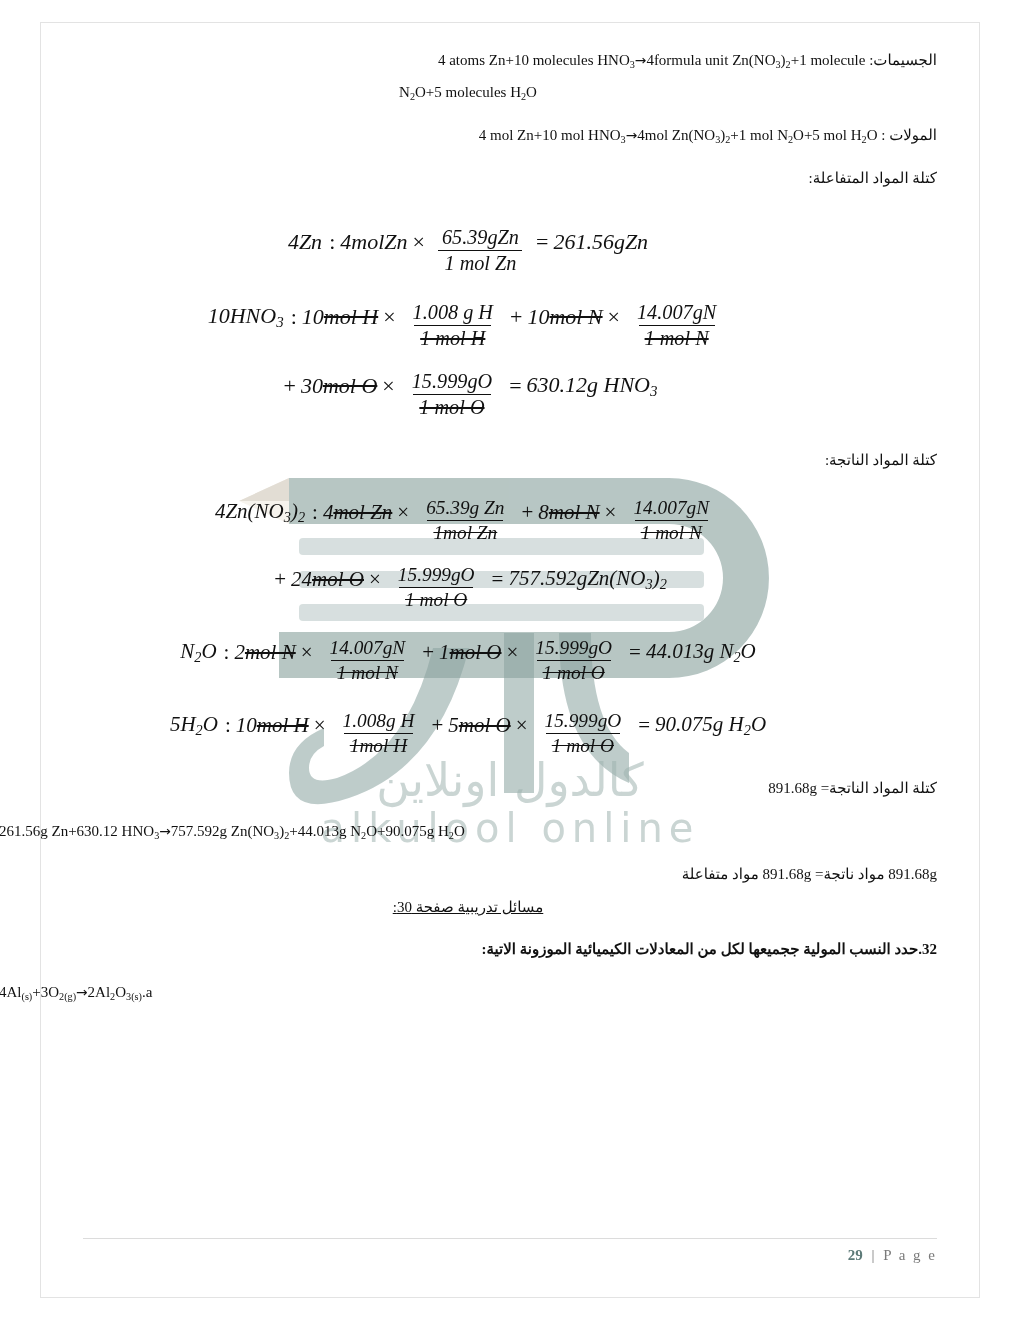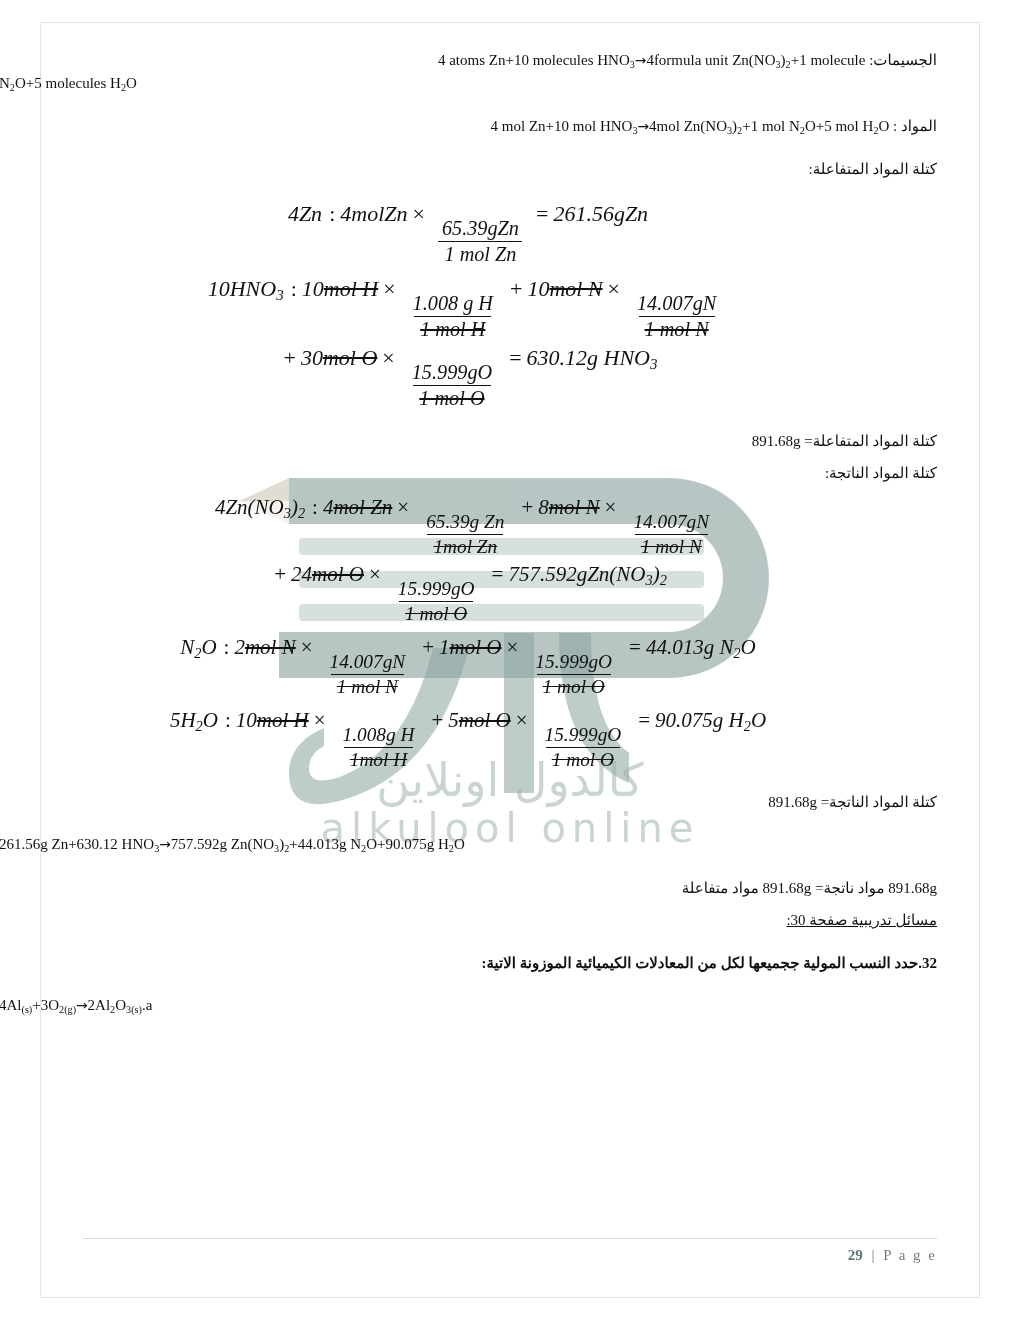--- a/index.html
+++ b/index.html
@@ -41,32 +41,33 @@
     font-size: 15px;
     line-height: 1.5;
     direction: rtl;
     text-align: right;
     white-space: nowrap;
   }
   .line.ltr { direction: ltr; }
   .center { text-align: left; }
   .ar { font-family: "Liberation Serif", serif; }
   .bold { font-weight: bold; }
-  .ul { text-decoration: underline; }
+  .ul { text-decoration: underline; text-align: center; }
 
   sub { font-size: 0.68em; vertical-align: -0.28em; }
   .arrow { font-family: "DejaVu Sans", sans-serif; font-size: 0.92em; }
 
   
   .math {
     font-family: "Liberation Serif", serif;
     font-style: italic;
     font-size: 22px;
     display: flex;
     justify-content: center;
+    align-items: center;
     flex-wrap: nowrap;
     direction: ltr;
     white-space: nowrap;
   }
   .math .up { font-style: italic; }
   .frac {
     display: inline-flex;
     flex-direction: column;
     align-items: center;
     vertical-align: middle;
@@ -151,28 +152,28 @@
       <div class="wm-text" style="top:352px;font-size:40px;letter-spacing:6px;">alkulool online</div>
     </div>
   </div>
 
   <div class="content layer-text">
 
     <div class="line">
       <span class="ar">الجسيمات:</span>
       <span dir="ltr">4 atoms Zn+10 molecules HNO<sub>3</sub><span class="arrow">→</span>4formula unit Zn(NO<sub>3</sub>)<sub>2</sub>+1 molecule</span>
     </div>
-    <div class="line ltr" style="text-align:left;">
+    <div class="line ltr" style="text-align:center;margin-top:9px;">
       N<sub>2</sub>O+5 molecules H<sub>2</sub>O
     </div>
 
     <div class="gap-m"></div>
 
     <div class="line">
-      <span class="ar">المواد :</span>
+      <span class="ar">المولات :</span>
       <span dir="ltr">4 mol Zn+10 mol HNO<sub>3</sub><span class="arrow">→</span>4mol Zn(NO<sub>3</sub>)<sub>2</sub>+1 mol N<sub>2</sub>O+5 mol H<sub>2</sub>O</span>
     </div>
 
     <div class="gap-m"></div>
 
     <div class="line ar">كتلة المواد المتفاعلة:</div>
 
     <div class="gap-m"></div>
 
     <div class="math">
@@ -218,21 +219,20 @@
       <span class="frac">
           <span class="num">15.999gO</span>
           <span class="den"><span class="strike">1 mol O</span></span>
         </span>
       <span class="op">=</span>
       <span>630.12g HNO<sub>3</sub></span>
     </div>
 
     <div class="gap-m"></div>
 
-    <div class="line ar">كتلة المواد المتفاعلة= 891.68g</div>
 
     <div class="gap-s"></div>
 
     <div class="line ar">كتلة المواد الناتجة:</div>
 
     <div class="gap-s"></div>
 
     <div class="math" style="font-size:21px;">
       <span class="lbl">4Zn(NO<sub>3</sub>)<sub>2</sub></span>
         <span class="op">:</span>

